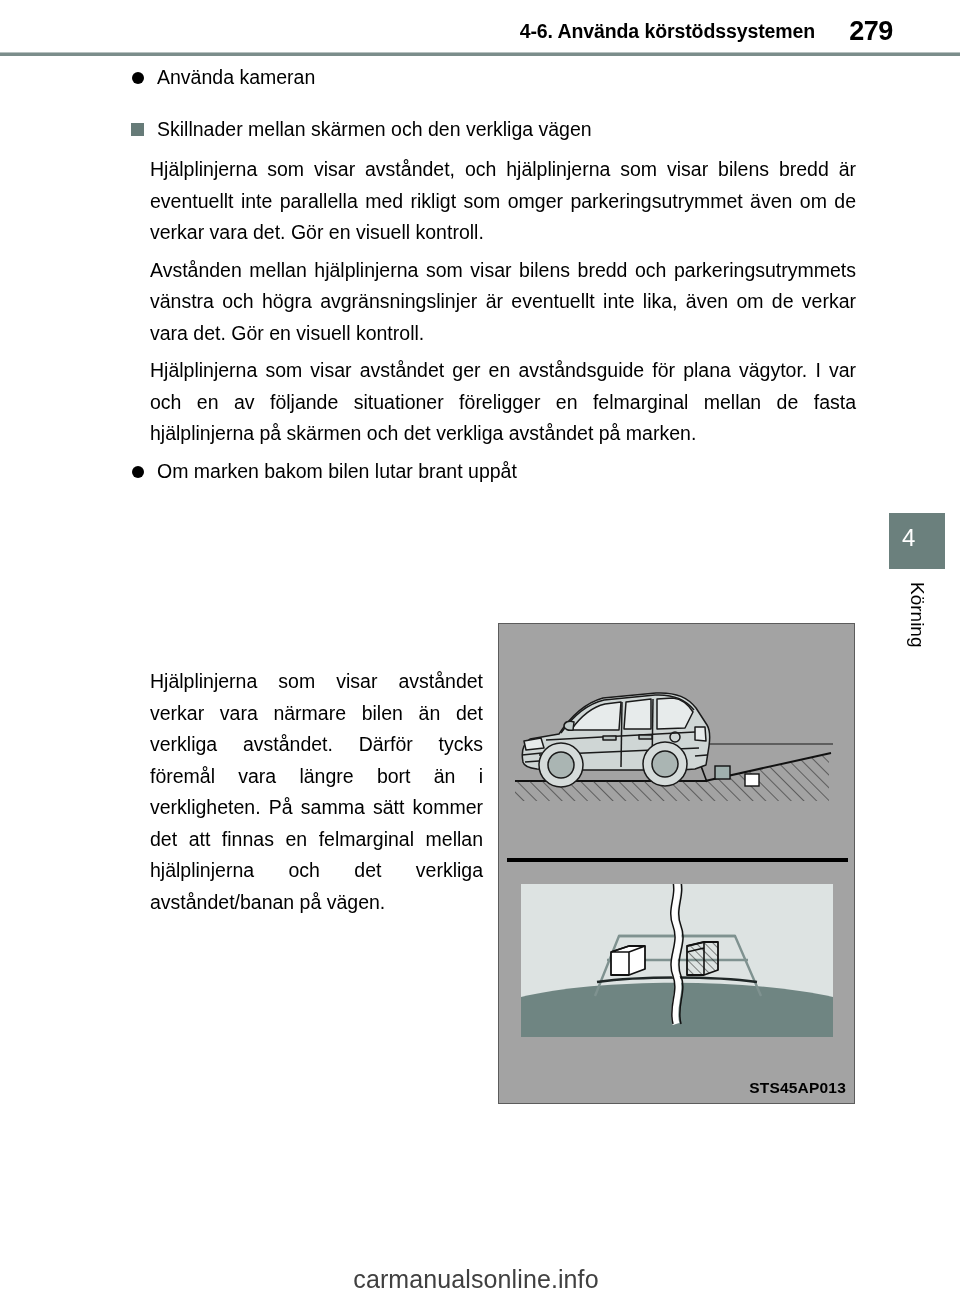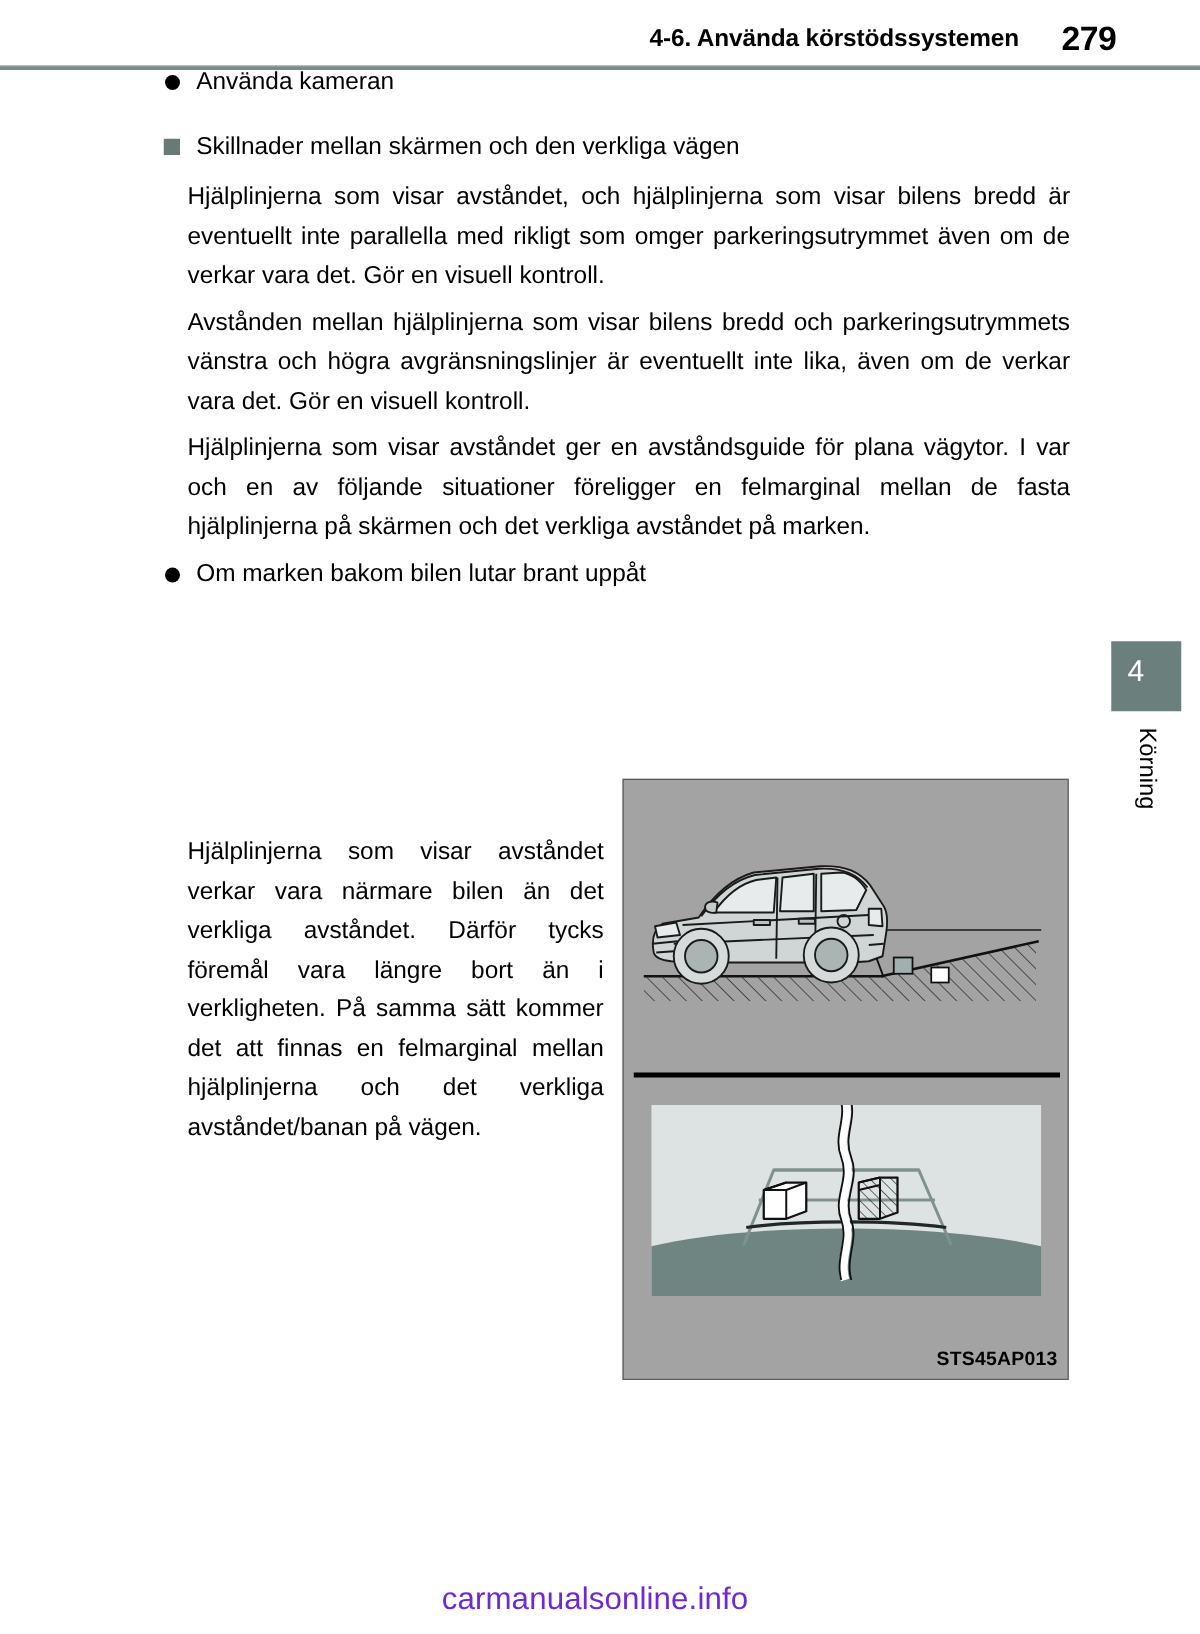--- a/index.html
+++ b/index.html
@@ -51,21 +51,21 @@
     height: 4px;
     background: #7b8d8b;
     border-top: 1px solid #b7c1c0;
     box-sizing: border-box;
   }
 
   
   #content {
     position: absolute;
     left: 0;
-    top: 50px;
+    top: 62px;
     width: 960px;
   }
 
   
   .lvl1 {
     position: relative;
     padding-left: 31px;
     margin: 0 0 0 126px;
     width: 730px;
     box-sizing: border-box;
@@ -213,21 +213,21 @@
 
   
   #watermark {
     position: absolute;
     left: 0;
     top: 1265px;
     width: 960px;
     text-align: center;
     padding-right: 8px;
     box-sizing: border-box;
-    color: #6d28d9;
+    color: #404040;
     font-size: 25px;
     letter-spacing: 0.1px;
   }
 </style>
 </head>
 <body>
 
 <div id="page-header">
   <div id="header-inner">
     <div id="header-chapter">4-6. Använda körstödssystemen</div>

